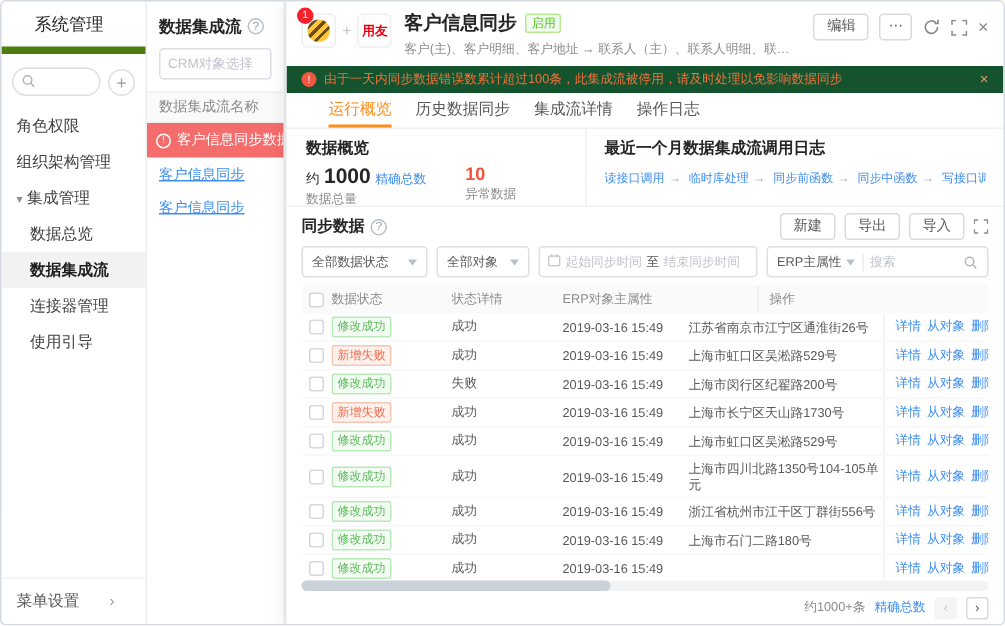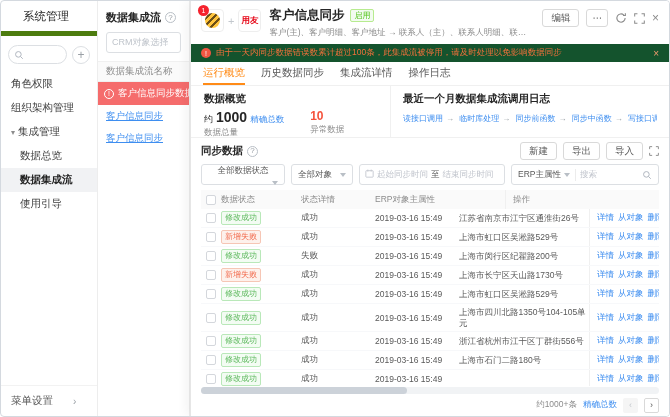--- a/index.html
+++ b/index.html
@@ -68,21 +68,21 @@
   .x-icon { font-size:12px; color:#8c8c8c; line-height:1; }
 
   .warnbar { flex:none; height:18px; background:#14532d; color:#f1703b; font-size:8.5px;
              display:flex; align-items:center; gap:5px; padding:0 10px; white-space:nowrap; overflow:hidden;}
   .wi { width:10px; height:10px; background:#f25642; color:#fff; border-radius:50%; font-size:7px; flex:none;
         display:inline-flex; align-items:center; justify-content:center; line-height:1; }
   .warnbar .wclose { margin-left:auto; font-size:10px; color:#f19a6e; cursor:pointer; }
 
   .tabs { flex:none; display:flex; gap:16px; padding:0 12px; border-bottom:1px solid #f0f0f0; height:24px; }
   .tab { font-size:10.5px; color:#595959; display:flex; align-items:center; border-bottom:2px solid transparent; cursor:pointer; }
-  .tab.active { color:#ff8b17; border-bottom-color:#ff8b17; }
+  .tab.active { color:#ff8b17; border-bottom-color:#ff8b17;margin-left:16px; }
 
   .overview { flex:none; display:flex; height:52px; border-bottom:1px solid #f0f0f0; }
   .ov-left { width:200px; flex:none; border-right:1px solid #f0f0f0; padding:6px 13px 0; }
   .ov-title { font-size:10.5px; font-weight:bold; color:#262626; }
   .ov-stats { display:flex; gap:26px; margin-top:3px; }
   .ov-num-row { display:flex; align-items:baseline; gap:3px; }
   .approx { font-size:9px; color:#262626; }
   .bignum { font-size:14px; font-weight:bold; color:#262626; }
   .ov-link { font-size:8.5px; color:#3e8ef0; cursor:pointer; }
   .errnum { font-size:12px; font-weight:bold; color:#f5523c; }
@@ -95,21 +95,21 @@
 
   .sync { flex:1; display:flex; flex-direction:column; padding:0 10px; min-height:0; }
   .sync-head { flex:none; height:26px; display:flex; align-items:center; gap:4px; }
   .sync-title { font-size:10.5px; font-weight:bold; color:#262626; }
   .sync-actions { margin-left:auto; display:flex; align-items:center; gap:6px; }
   .filters { flex:none; display:flex; gap:6px; margin-bottom:5px; }
   .sel { height:21px; border:1px solid #dcdfe3; border-radius:3px; display:flex; align-items:center;
          padding:0 6px; font-size:8.5px; color:#595959; gap:4px; background:#fff; cursor:pointer;}
   .carrot { width:0; height:0; border-left:3.5px solid transparent; border-right:3.5px solid transparent;
             border-top:4px solid #b9bfc6; margin-left:auto; }
-  .sel.s1 { width:84px;flex-direction:column; } .sel.s2 { width:62px; }
+  .sel.s1 { width:84px; } .sel.s2 { width:62px; }
   .daterange { width:146px; height:21px; border:1px solid #dcdfe3; border-radius:3px; display:flex; align-items:center;
                gap:3px; padding:0 5px; font-size:8.5px; color:#c0c4cc; white-space:nowrap; overflow:hidden;}
   .daterange .zhi { color:#595959; }
   .erpfilter { flex:1; height:21px; border:1px solid #dcdfe3; border-radius:3px; display:flex; align-items:center;
                padding:0 6px; font-size:8.5px; gap:4px; }
   .erpfilter .seg { color:#595959; display:flex; align-items:center; gap:3px; padding-right:5px; border-right:1px solid #ececec; }
   .erpfilter .ph { color:#c0c4cc; }
   .erpfilter svg { margin-left:auto; }
 
   .tablewrap { flex:1; min-height:0; overflow:hidden; }
@@ -181,20 +181,24 @@
         <div class="nav-item sub">
 
           <span>数据总览</span>
         </div>
 
         <div class="nav-item sub selected">
 
           <span>数据集成流</span>
         </div>
 
+        <div class="nav-item sub">
+
+          <span>连接器管理</span>
+        </div>
 
         <div class="nav-item sub">
 
           <span>使用引导</span>
         </div>
 
     </div>
     <div class="sb-footer">
       <span>菜单设置</span>
       <span class="chev">›</span>

